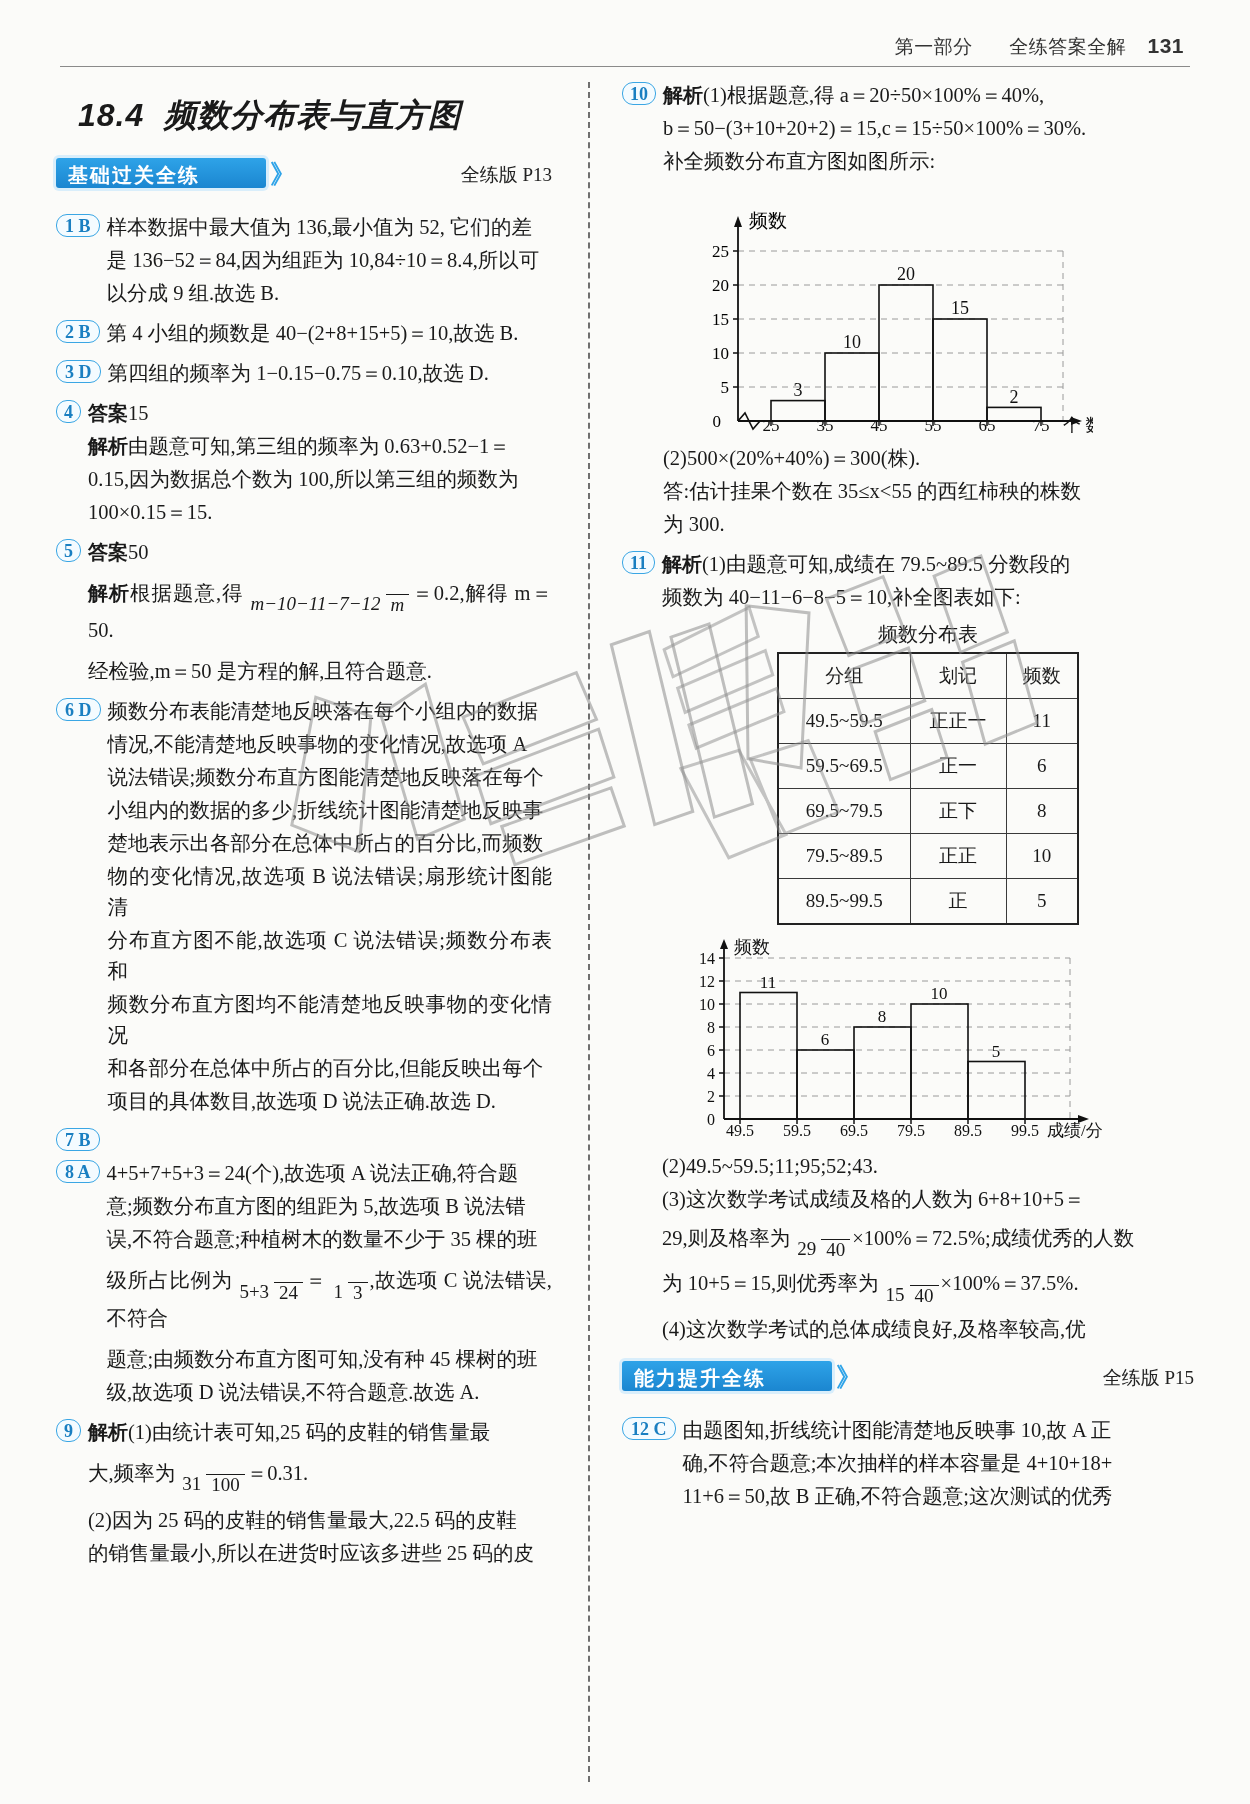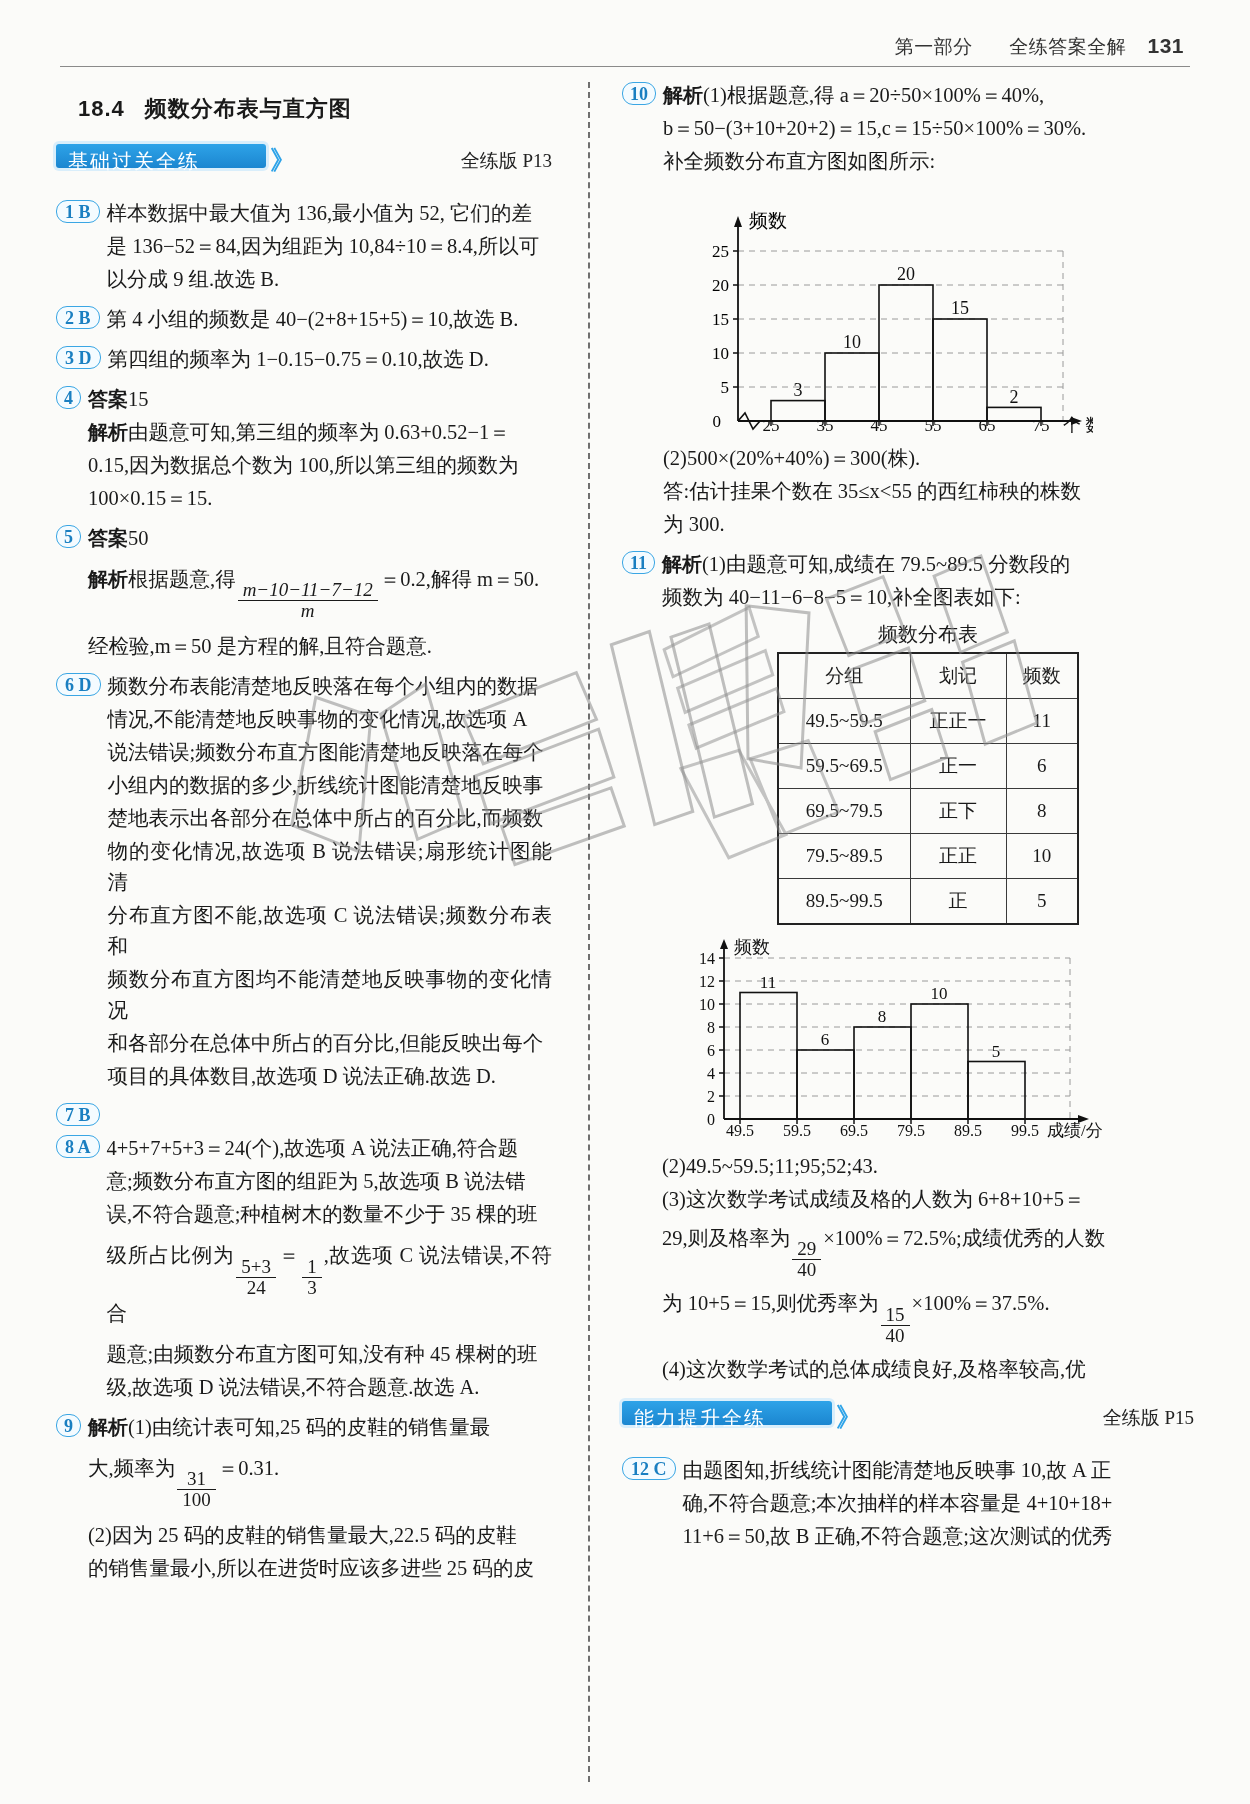--- a/index.html
+++ b/index.html
@@ -32,34 +32,35 @@
   .col { position:absolute; top:80px; }
   .col-left  { left:56px;  width:496px; }
   .col-right { left:622px; width:572px; }
   .divider {
     position:absolute; left:588px; top:82px; height:1700px;
     border-left:2px dashed #6f6f6f;
   }
 
   
   .sec-title {
-    font-size:22px; font-weight:bold; letter-spacing:1px;
+    font-size:32px; font-weight:bold; letter-spacing:1px;
     margin:14px 0 20px 22px;
     font-family:"Liberation Sans","DejaVu Sans",sans-serif;
+    font-style:italic;
   }
   .sec-title .num { margin-right:20px; }
 
   
   .banner-row { position:relative; height:40px; margin-bottom:14px; }
   .banner {
     position:absolute; left:0; top:0;
-    height:24px; min-width:210px;
+    height:30px; min-width:210px;
     background:linear-gradient(180deg,#2ea3e8 0%,#1b86d0 100%);
     border-radius:3px 3px 3px 3px;
-    color:#fff; font-weight:normal; font-size:20px;
+    color:#fff; font-weight:bold; font-size:20px;
     font-family:"Liberation Sans","DejaVu Sans",sans-serif;
     padding:4px 14px 0 12px;
     letter-spacing:2px;
     box-shadow:0 0 0 3px #d9eefb;
   }
   .banner-arrows {
     position:absolute; left:214px; top:2px;
     color:#2ea3e8; font-size:26px; font-weight:bold; line-height:30px;
   }
   .banner-ref {
@@ -84,21 +85,21 @@
   .badge.solo { padding:0 7px; }
   .body { flex:1 1 auto; }
   p.t {
     margin:0 0 2px 0;
     font-size:20.5px; line-height:31px;
     text-align:justify; text-justify:inter-ideograph;
   }
   .lbl { font-weight:bold; font-family:"Liberation Sans","DejaVu Sans",sans-serif;
          font-size:20px; }
   .it { font-style:italic; }
-  .fracw { display:inline-flex; flex-direction:column; vertical-align:-0.55em;
+  .fracw { display:inline-flex; flex-direction:row; vertical-align:-0.55em;
            text-align:center; margin:0 2px; line-height:1.05; font-size:19px; }
   .fracw .n { padding:0 5px; }
   .fracw .d { border-top:1.3px solid #1a1a1a; padding:0 5px; }
 
   
   .chartwrap { margin:6px 0 6px 0; }
   .chart-caption { text-align:center; font-size:20px; margin:6px 0 2px 0; }
 
   
   table.freq {

